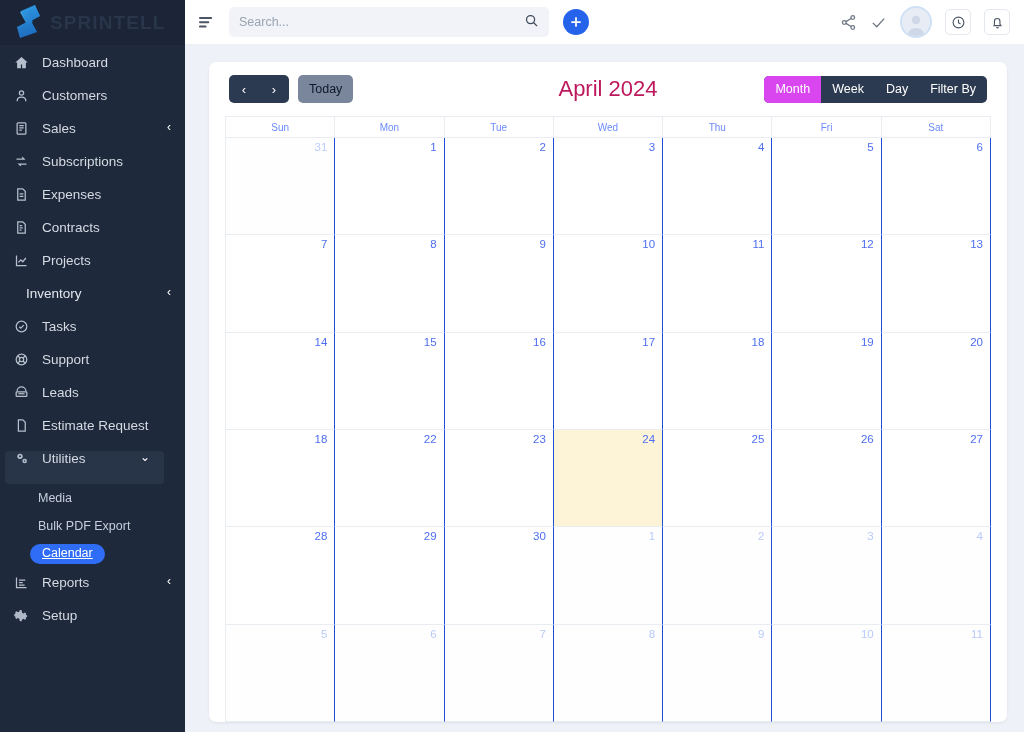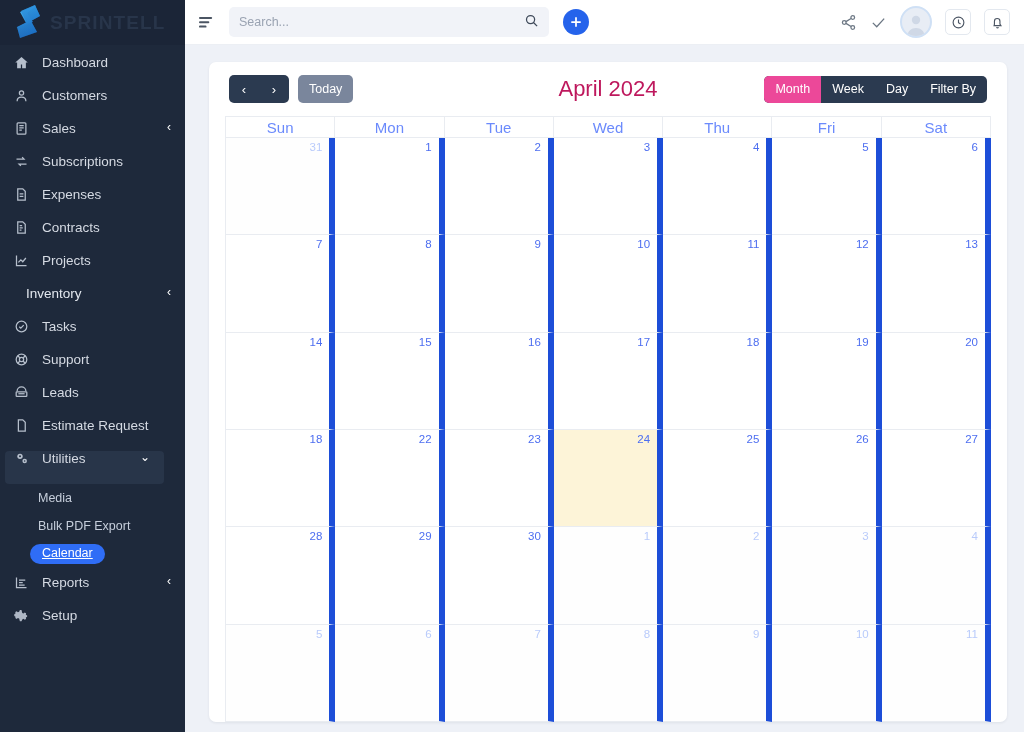--- a/index.html
+++ b/index.html
@@ -119,51 +119,51 @@
   }
   .navgroup {
     display: flex; background: #2b3a50; border-radius: 5px; overflow: hidden;
   }
   .navgroup button {
     background: transparent; border: 0; color: #fff;
     width: 30px; height: 28px; font-size: 13px; cursor: pointer;
     font-family: "Liberation Sans", sans-serif;
   }
   .today-btn {
-    margin-left: 9px; background: #7a869c; color: #ffffff;
+    margin-left: 9px; background: #7a869c; color: #0f172a;
     border: 0; border-radius: 5px; height: 28px; padding: 0 11px;
     font-size: 12.5px; cursor: pointer;
     font-family: "Liberation Sans", sans-serif;
   }
   .cal-title {
     position: absolute; left: 0; right: 0; text-align: center;
     font-size: 22px; color: #be185d; pointer-events: none;
   }
   .viewgroup {
     margin-left: auto; display: flex; border-radius: 5px; overflow: hidden;
     background: #2b3a50;
   }
   .viewgroup .vbtn {
     background: transparent; border: 0; color: #fff;
     height: 27px; padding: 0 11px; font-size: 12.5px; cursor: pointer;
     font-family: "Liberation Sans", sans-serif;
   }
-  .viewgroup .vbtn.active { background: #ec4899; }
+  .viewgroup .vbtn.active { background: #d946ef; }
 
   .grid { flex: 1 1 auto; display: flex; flex-direction: column;
           border: 1px solid #e9ecf1; border-bottom: 0; border-right: 0; }
   .grid .dow-row { display: flex; height: 21px; flex: 0 0 21px; }
   .grid .dow {
     flex: 1 1 0; border-right: 1px solid #e9ecf1; border-bottom: 1px solid #e9ecf1;
     display: flex; align-items: center; justify-content: center;
-    font-size: 15px; color: #6b8afc;
+    font-size: 10px; color: #6b8afc;
   }
   .week { display: flex; flex: 1 1 0; min-height: 0; }
   .daycell {
-    flex: 1 1 0; border-right: 6px solid #1d4ed8; border-bottom: 1px solid #e9ecf1;
+    flex: 1 1 0; border-right: 1px solid #1d4ed8; border-bottom: 1px solid #e9ecf1;
     padding: 3px 7px 0 0; position: relative;
   }
   .daynum { text-align: right; font-size: 11.5px; color: #4d6ef0; }
   .daycell.other .daynum { color: #b9cbfb; }
   .daycell.other { background: #fefefe; }
   .daycell.today { background: #fdf4d8; }
 </style>
 </head>
 <body>
 

